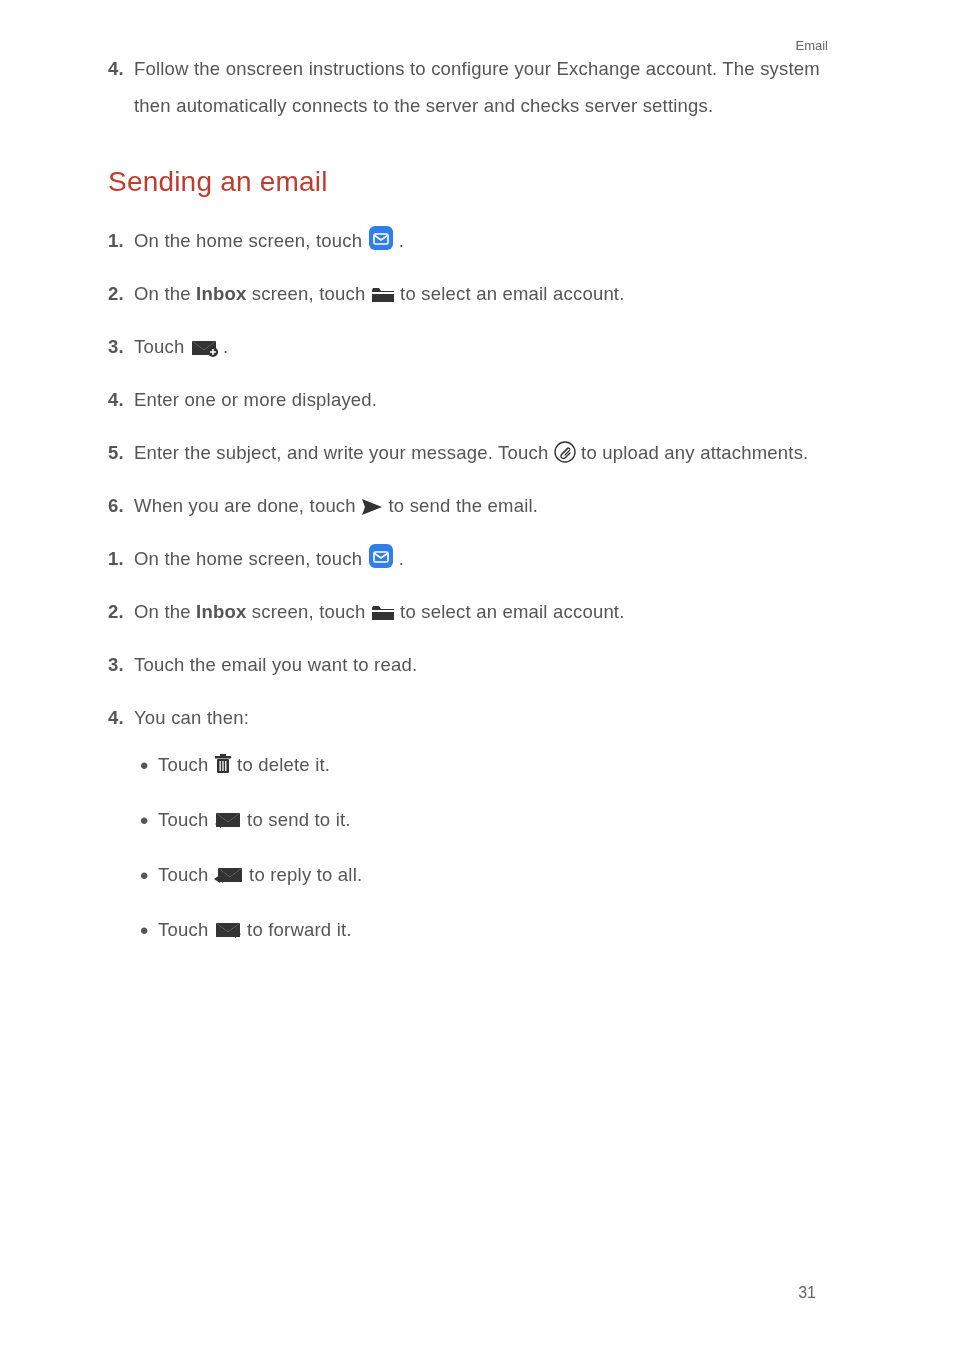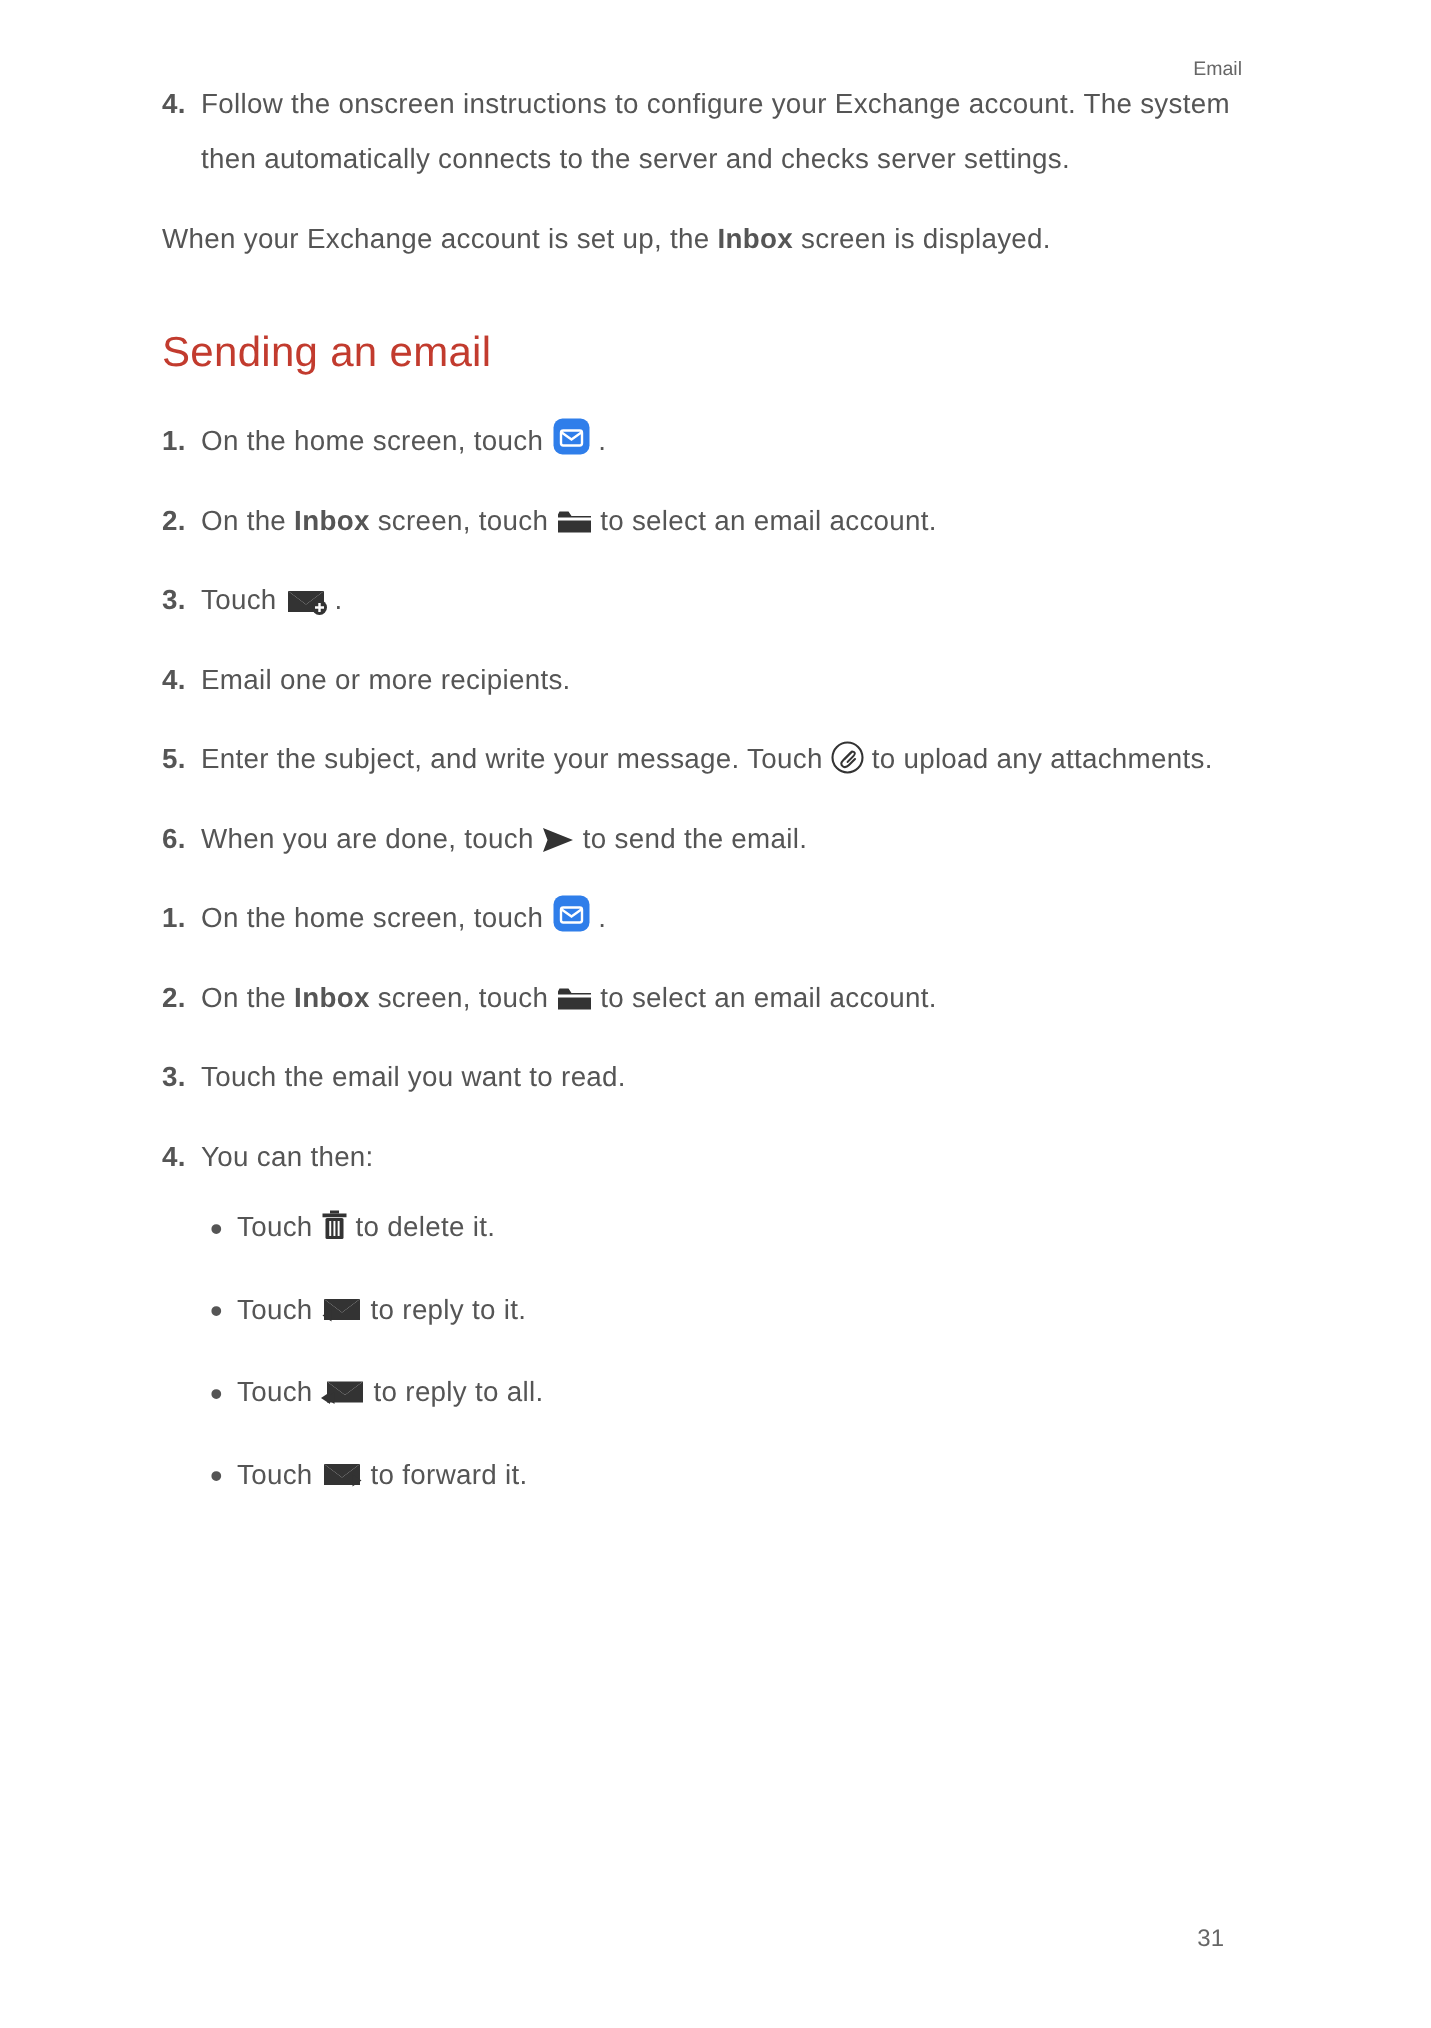--- a/index.html
+++ b/index.html
@@ -116,23 +116,20 @@
 
   <div class="header-label">Email</div>
 
   <div class="step body-text">
     <div class="step-num">4.</div>
     <div class="step-body">
       <p>Follow the onscreen instructions to configure your Exchange account. The system then automatically connects to the server and checks server settings.</p>
     </div>
   </div>
 
-  <p class="body-text para">
-    <span>When your Exchange account is set up, the </span><b>Inbox</b><span> screen is displayed.</span>
-  </p>
 
   <h2 class="section">Sending an email</h2>
 
   <div class="step body-text">
     <div class="step-num">1.</div>
     <div class="step-body">
       <p>
         <span>On the home screen, touch </span>
         <span class="icon">
           <svg width="26" height="26" viewBox="0 0 26 26">
@@ -176,21 +173,21 @@
           </svg>
         </span>
         <span>.</span>
       </p>
     </div>
   </div>
 
   <div class="step body-text">
     <div class="step-num">4.</div>
     <div class="step-body">
-      <p>Email one or more recipients.</p>
+      <p>Enter one or more displayed.</p>
     </div>
   </div>
 
 
   <div class="step body-text">
     <div class="step-num">5.</div>
     <div class="step-body">
       <p>
         <span>Enter the subject, and write your message. Touch </span>
         <span class="icon">
@@ -290,21 +287,21 @@
           <div class="dot">•</div>
           <div class="sub-text">
             <span>Touch </span>
             <span class="icon">
               <svg width="28" height="20" viewBox="0 0 28 20">
                 <path d="M2 3 L14 12 L26 3 L26 17 L2 17 Z" fill="#333333"></path>
                 <path d="M2 3 L26 3 L14 12 Z" fill="#333333"></path>
                 <path d="M7 18 L1 14 L7 10 Z" fill="#333333"></path>
               </svg>
             </span>
-            <span> to reply to it.</span>
+            <span> to send to it.</span>
           </div>
         </div>
 
         <div class="sub-bullet body-text">
           <div class="dot">•</div>
           <div class="sub-text">
             <span>Touch </span>
             <span class="icon">
               <svg width="30" height="20" viewBox="0 0 30 20">
                 <path d="M4 3 L16 12 L28 3 L28 17 L4 17 Z" fill="#333333"></path>

